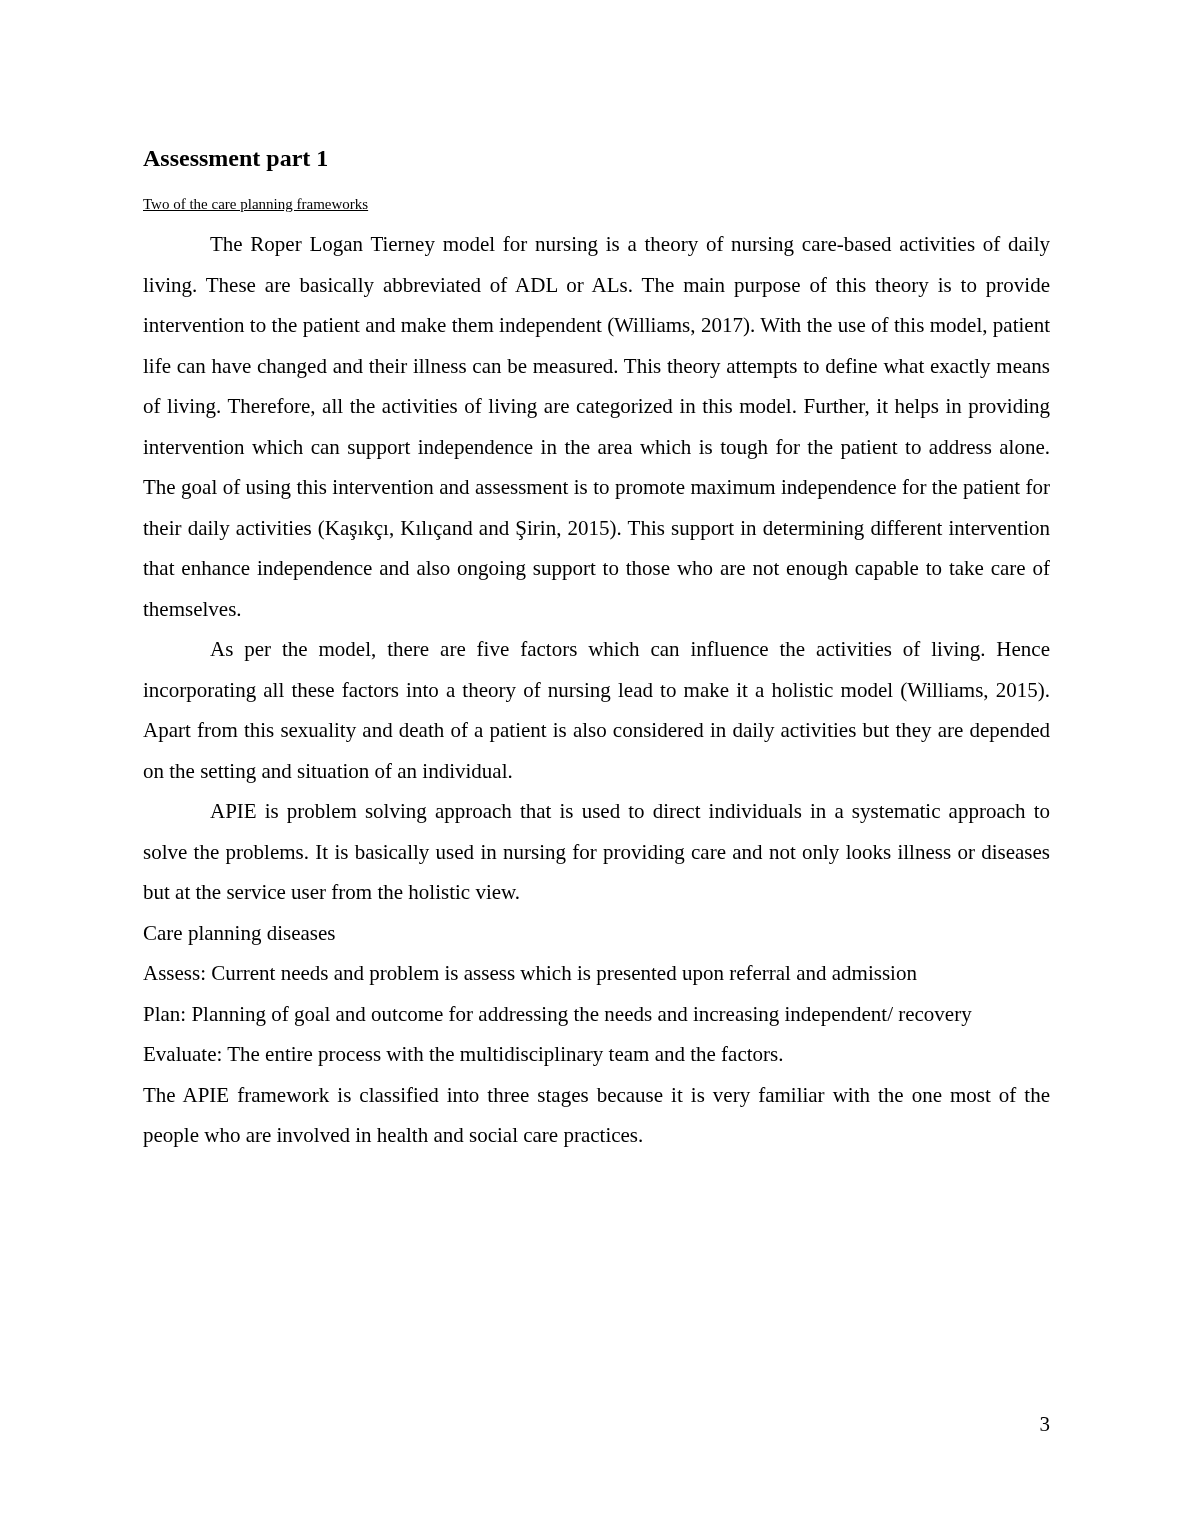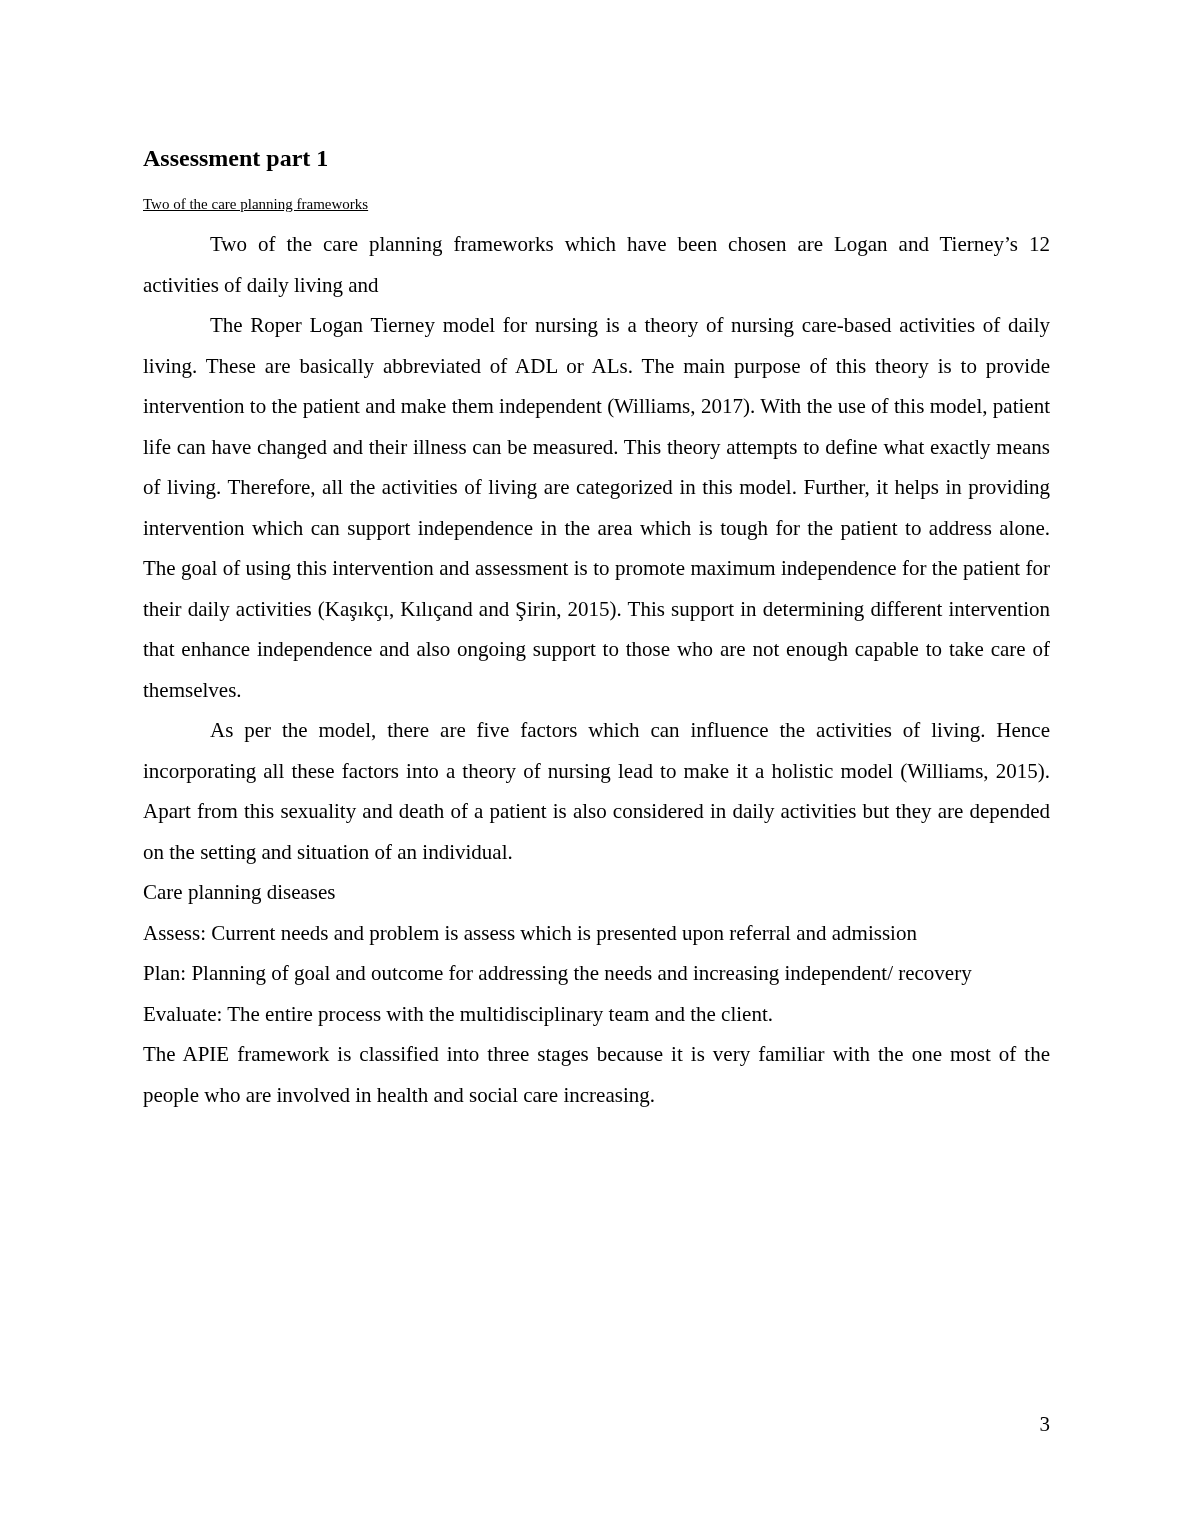--- a/index.html
+++ b/index.html
@@ -51,33 +51,33 @@
 <body>
 
 <div class="page">
 
   <h1 class="doc-title">Assessment part 1</h1>
 
   <div class="doc-subheading">
     <span>Two of the care planning frameworks</span>
   </div>
 
-  <p class="body-para indent">Two of the care planning frameworks which have been chosen are Logan and Tierney’s 12 activities of daily living and</p>
 
   <p class="body-para indent">The Roper Logan Tierney model for nursing is a theory of nursing care-based activities of daily living. These are basically abbreviated of ADL or ALs. The main purpose of this theory is to provide intervention to the patient and make them independent (Williams, 2017). With the use of this model, patient life can have changed and their illness can be measured. This theory attempts to define what exactly means of living. Therefore, all the activities of living are categorized in this model. Further, it helps in providing intervention which can support independence in the area which is tough for the patient to address alone. The goal of using this intervention and assessment is to promote maximum independence for the patient for their daily activities (Kaşıkçı, Kılıçand and Şirin, 2015). This support in determining different intervention that enhance independence and also ongoing support to those who are not enough capable to take care of themselves.</p>
 
   <p class="body-para indent">As per the model, there are five factors which can influence the activities of living. Hence incorporating all these factors into a theory of nursing lead to make it a holistic model (Williams, 2015). Apart from this sexuality and death of a patient is also considered in daily activities but they are depended on the setting and situation of an individual.</p>
 
+  <p class="body-para indent">APIE is problem solving approach that is used to direct individuals in a systematic approach to solve the problems. It is basically used in nursing for providing care and not only looks illness or diseases but at the service user from the holistic view.</p>
 
   <p class="body-para">Care planning diseases</p>
 
   <p class="body-para">Assess: Current needs and problem is assess which is presented upon referral and admission</p>
 
   <p class="body-para">Plan: Planning of goal and outcome for addressing the needs and increasing independent/ recovery</p>
 
 
-  <p class="body-para">Evaluate: The entire process with the multidisciplinary team and the client.</p>
+  <p class="body-para">Evaluate: The entire process with the multidisciplinary team and the factors.</p>
 
-  <p class="body-para">The APIE framework is classified into three stages because it is very familiar with the one most of the people who are involved in health and social care increasing.</p>
+  <p class="body-para">The APIE framework is classified into three stages because it is very familiar with the one most of the people who are involved in health and social care practices.</p>
 
   <div class="page-number">3</div>
 
 </div>
 
 </body></html>

